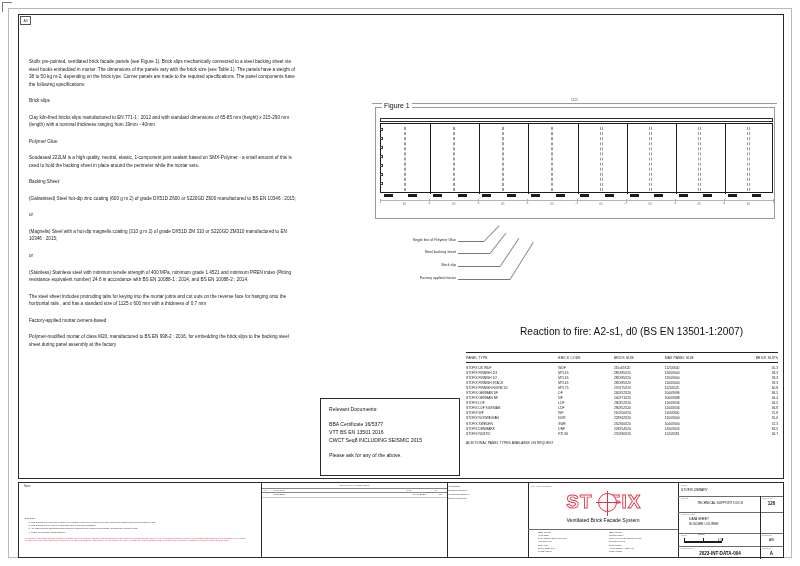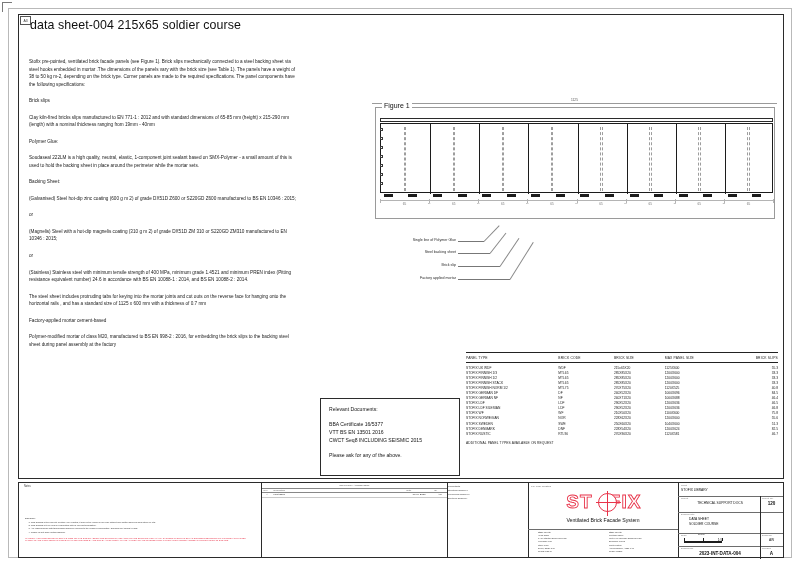--- a/index.html
+++ b/index.html
@@ -392,21 +392,20 @@
 <body>
 
 <div id="page">
 
   <div class="sheet-border"></div>
   <div class="corner-mark"></div>
 
   <div class="content-frame"></div>
 
   <div class="sheet-tag">A3</div>
-  <div class="doc-title">data sheet-004 215x65 soldier course</div>
 
   <div class="spec-col">
     <p>Stofix pre-pointed, ventilated brick facade panels (see Figure 1). Brick slips mechanically connected to a steel backing sheet via steel hooks embedded in mortar .The dimensions of the panels vary with the brick size (see Table 1). The panels have a weight of 38 to 50 kg m-2, depending on the brick type. Corner panels are made to the required specifications. The panel components have the following specifications:</p>
     <p>Brick slips</p>
     <p>Clay kiln-fired bricks slips manufactured to EN 771-1 : 2012 and with standard dimensions of 65-85 mm (height) x 215-290 mm (length) with a nominal thickness ranging from 19mm - 40mm</p>
     <p>Polymer Glue:</p>
     <p>Soudaseal 222LM is a high quality, neutral, elastic, 1-component joint sealant based on SMX-Polymer - a small amount of this is used to hold the backing sheet in place around the perimeter while the mortar sets.</p>
     <p>Backing Sheet:</p>
     <p>(Galvanised) Steel hot-dip zinc coating (600 g m 2) of grade DX51D Z600 or S220GD Z600 manufactured to BS EN 10346 : 2015;</p>
     <p class="or">or</p>
@@ -510,20 +509,21 @@
 
     <div class="callout-item" style="left:54px; top:25px; width:70px;">Brick slip</div>
     <div class="callout-line" style="left:126px; top:27.5px; width:42px;"></div>
     <div class="leader" style="left:168px; top:27.5px; width:34px; transform: rotate(-56deg);"></div>
 
     <div class="callout-item" style="left:34px; top:38px; width:90px;">Factory applied mortar</div>
     <div class="callout-line" style="left:126px; top:40.5px; width:52px;"></div>
     <div class="leader" style="left:178px; top:40.5px; width:44px; transform: rotate(-58deg);"></div>
   </div>
 
+  <div class="fire-line">Reaction to fire: A2-s1, d0 (BS EN 13501-1:2007)</div>
 
   <div class="table-rule-top"></div>
   <div class="panel-table">
     <table>
       <thead>
         <tr>
           <th class="c1">PANEL TYPE</th>
           <th class="c2">BRICK CODE</th>
           <th class="c3">BRICK SIZE</th>
           <th class="c4">MAX PANEL SIZE</th>

